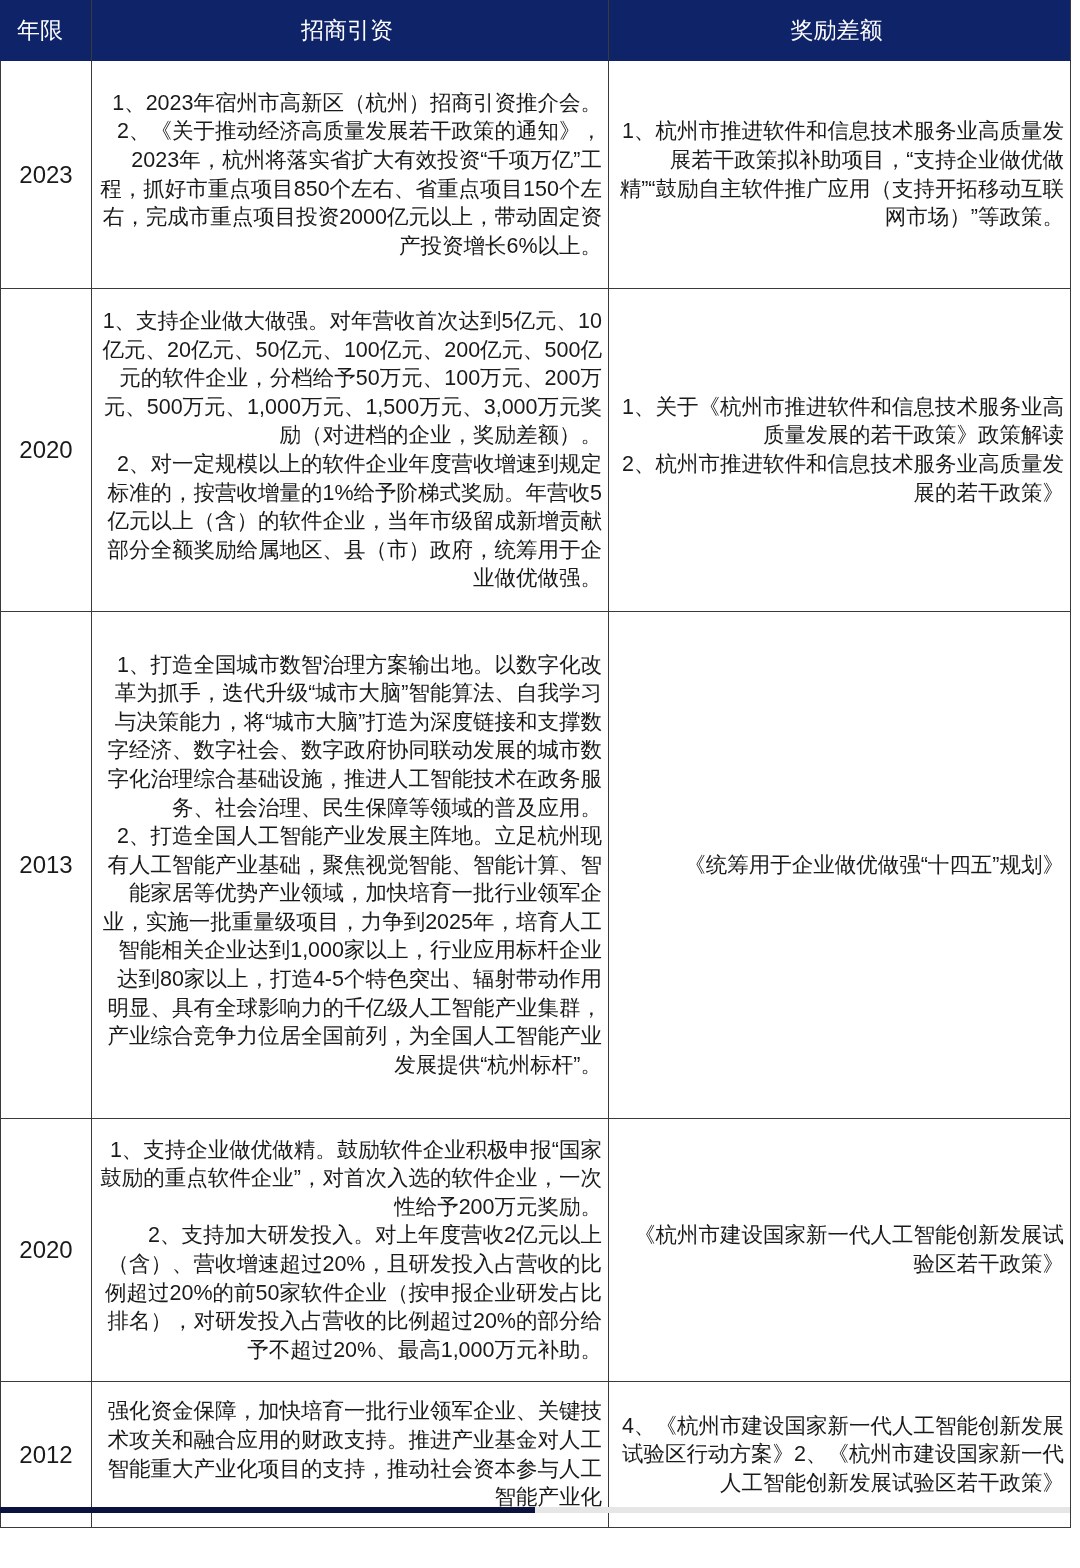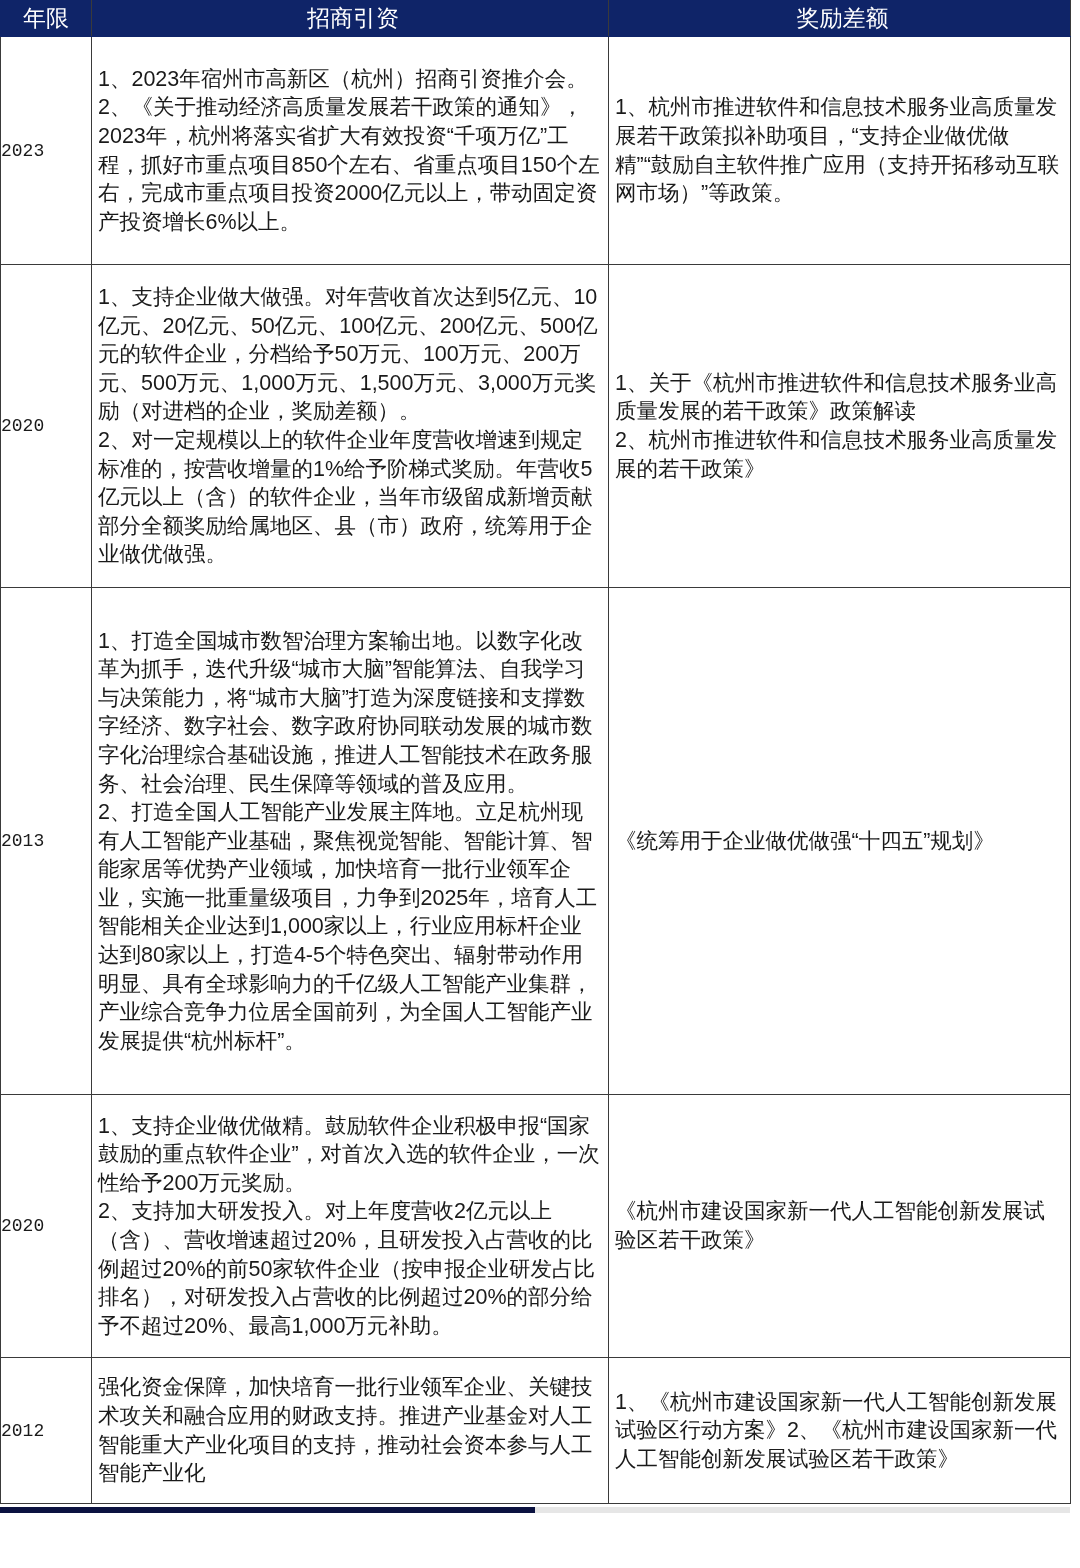--- a/index.html
+++ b/index.html
@@ -1,25 +1,25 @@
 <!DOCTYPE html>
 <html><head>
 <meta charset="utf-8">
 <style>
   html, body { margin:0; padding:0; background:#ffffff; }
   body { width:1080px; height:1568px; position:relative; overflow:hidden;
          font-family:"Liberation Sans","DejaVu Sans",sans-serif; color:#1a1a1a; }
   .table { position:absolute; left:0; top:0; width:1070px; border-collapse:collapse; table-layout:fixed; }
-  .table th, .table td { border:1.5px solid #3a3a3a; padding:0; }
+  .table th, .table td { border:1.5px solid #3a3a3a; padding:12px; }
   .table th { background:#0f2468; color:#ffffff; font-weight:normal; font-size:23px;
               height:35px; text-align:center; padding-left:6px; border-color:#0f2468; border-right-color:#3a3a3a; }
   .table th.year-h { text-align:center; padding-left:0; }
-  .table td.year { text-align:left; font-family:Liberation Mono, monospace; font-size:18px; }
+  .table td.year { text-align:center; font-family:Liberation Sans, sans-serif; font-size:24px; }
   .table td.cell { font-size:21.5px; line-height:28.6px; padding:4px 6px 4px 6px; vertical-align:middle; }
-  .table td.cell p { margin:0; white-space:pre-line; }
+  .table td.cell p { margin:0; white-space:pre-line;text-align:right; }
   .col-year { width:91px; }
   .col-inv { width:517px; }
   .col-info { width:462px; }
   .bottom-bar { position:absolute; top:1507px; left:0; height:6px; width:1070px; }
   .bar-dark { position:absolute; left:0; top:0; height:6px; width:535px; background:#0b1240; }
   .bar-light { position:absolute; left:535px; top:0; height:6px; width:535px; background:#e6e6e6; }
   .source { position:absolute; left:10px; top:1608px; font-size:20px; color:#333; }
 </style>
 </head>
 <body>
@@ -78,21 +78,21 @@
       <td class="cell">
           <p>《杭州市建设国家新一代人工智能创新发展试验区若干政策》</p>
         </td>
     </tr>
     <tr style="height:146px;">
       <td class="year">2012</td>
       <td class="cell">
           <p>强化资金保障，加快培育一批行业领军企业、关键技术攻关和融合应用的财政支持。推进产业基金对人工智能重大产业化项目的支持，推动社会资本参与人工智能产业化</p>
         </td>
       <td class="cell">
-          <p>1、《杭州市建设国家新一代人工智能创新发展试验区行动方案》2、《杭州市建设国家新一代人工智能创新发展试验区若干政策》</p>
+          <p>4、《杭州市建设国家新一代人工智能创新发展试验区行动方案》2、《杭州市建设国家新一代人工智能创新发展试验区若干政策》</p>
         </td>
     </tr>
   </tbody>
 </table>
 
 <div class="bottom-bar">
   <div class="bar-dark"></div>
   <div class="bar-light"></div>
 </div>
 

